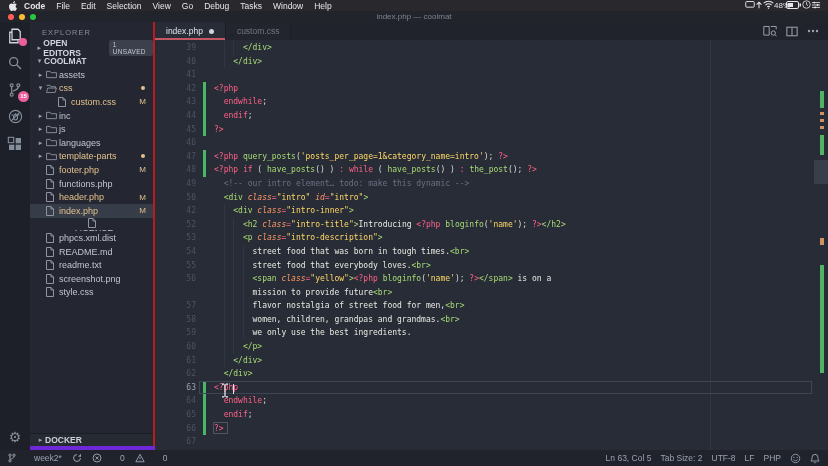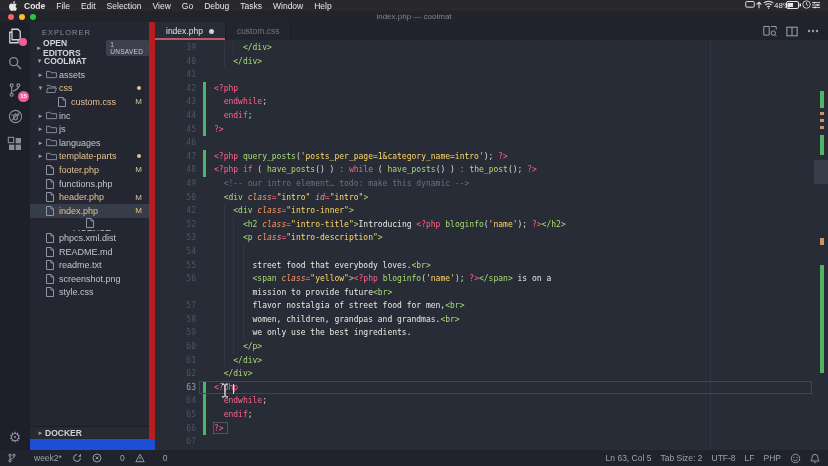--- a/index.html
+++ b/index.html
@@ -1,17 +1,17 @@
 <!DOCTYPE html>
 <html><head>
 <meta charset="utf-8">
 <style>
   * { box-sizing: border-box; margin: 0; padding: 0; }
   html,body { background:#111; }
-  .screen{position:relative;width:828px;height:466px;background:#1d4ed8;overflow:hidden;
+  .screen{position:relative;width:828px;height:466px;background:#6d28d9;overflow:hidden;
     font-family:"Liberation Sans","DejaVu Sans",sans-serif;text-decoration:underline;-webkit-font-smoothing:antialiased;}
 
   
   .menubar{position:absolute;left:0;top:0;right:0;height:11px;background:#28282d;display:flex;align-items:center;color:#e6e7ea;font-size:8.5px;z-index:30;}
   .apple{margin-left:9px;display:flex;align-items:center;}
   .menu-items{display:flex;align-items:center;}
   .menu-item{margin:0 5.5px;white-space:nowrap;}
   .menu-item.app{font-weight:bold;margin-left:7px;}
   .menu-status{margin-left:auto;display:flex;align-items:center;margin-right:7px;text-align:center;}
   .menu-status .pct{font-size:8px;color:#e6e7ea;margin-right:-4px;}
@@ -25,21 +25,21 @@
 
   
   .activitybar{position:absolute;left:0;top:22px;width:30px;bottom:16px;background:#1d2028;z-index:10;}
   .act-icon{width:30px;height:27px;display:flex;align-items:center;justify-content:center;position:relative;}
   .act-badge{position:absolute;background:#ec5f9c;border-radius:50%;color:#fff;}
   .act-badge.dot{width:8px;height:8px;right:3px;bottom:3px;}
   .act-badge.num{width:11px;height:11px;right:1px;bottom:1px;font-size:6px;line-height:11px;text-align:center;font-weight:bold;}
   .act-settings{position:absolute;bottom:5px;width:30px;text-align:center;color:#868d9b;font-size:14px;line-height:16px;font-family:"DejaVu Sans",sans-serif;}
 
   
-  .sidebar{position:absolute;left:30px;top:22px;width:125px;bottom:27px;background:#242731;color:#b9bfcb;font-size:9px;border-right:6px solid #b91c1c;z-index:9;}
+  .sidebar{position:absolute;left:30px;top:22px;width:125px;bottom:20px;background:#242731;color:#b9bfcb;font-size:9px;border-right:2px solid #b91c1c;z-index:9;}
   .explorer-title{height:19px;line-height:21px;padding-left:12px;font-size:7.5px;letter-spacing:1px;color:#878d9c;}
   .sec-row{height:13.5px;display:flex;align-items:center;font-weight:bold;font-size:8.5px;color:#d0d4dd;padding-left:5px;}
   .sec-chev{width:9px;font-size:7px;color:#9aa0ae;text-align:center;font-style:normal;}
   .sec-badge{margin-left:6px;background:#3c404c;border-radius:2px;padding:1px 4px;font-size:6.5px;color:#c3c8d4;font-weight:normal;letter-spacing:.3px;}
   #file-tree{position:relative;}
   .tree-row{position:relative;height:13.6px;display:flex;align-items:center;color:#c0c5d0;}
   .tree-row.selected{background:#363c48;}
   .tree-row .chev{width:11px;text-align:center;font-size:7px;color:#9aa0ae;flex:none;}
   .tree-row .ticon{width:13px;flex:none;display:flex;align-items:center;}
   .tree-row .tlabel{white-space:nowrap;overflow:hidden;}
@@ -502,20 +502,21 @@
             <span class="ln">53</span>
             <span class="guide" style="left: 68.632px;"></span>
             <span class="guide" style="left: 78.264px;"></span>
             <span class="content"><span>      </span><span class="tk-tag">&lt;p </span><span class="tk-attr">class</span><span class="tk-kw">=</span><span class="tk-str">"intro-description"</span><span class="tk-tag">&gt;</span></span>
           </div>
           <div class="code-row">
             <span class="ln">54</span>
             <span class="guide" style="left: 68.632px;"></span>
             <span class="guide" style="left: 78.264px;"></span>
             <span class="guide" style="left: 87.896px;"></span>
+            <span class="content"><span>        </span><span class="tk-txt">street food that was born in tough times.</span><span class="tk-tag">&lt;br&gt;</span></span>
           </div>
           <div class="code-row">
             <span class="ln">55</span>
             <span class="guide" style="left: 68.632px;"></span>
             <span class="guide" style="left: 78.264px;"></span>
             <span class="guide" style="left: 87.896px;"></span>
             <span class="content"><span>        </span><span class="tk-txt">street food that everybody loves.</span><span class="tk-tag">&lt;br&gt;</span></span>
           </div>
           <div class="code-row">
             <span class="ln">56</span>

